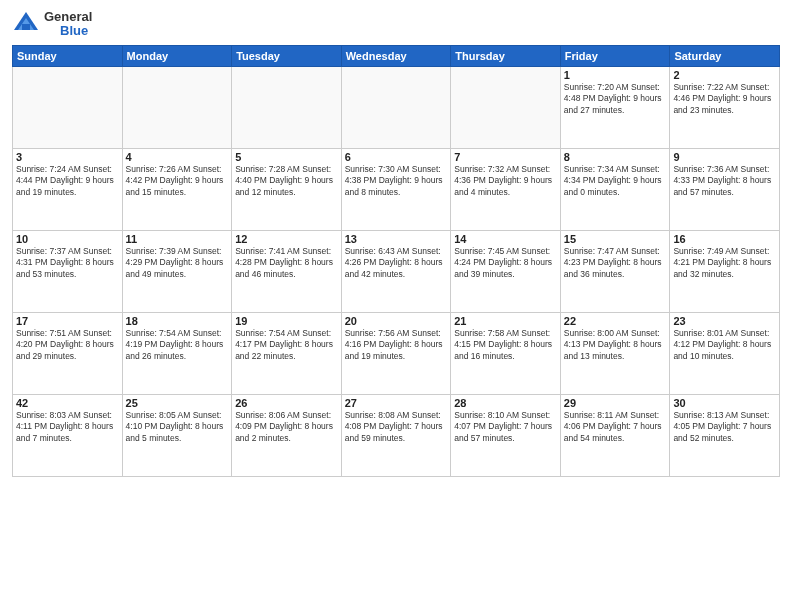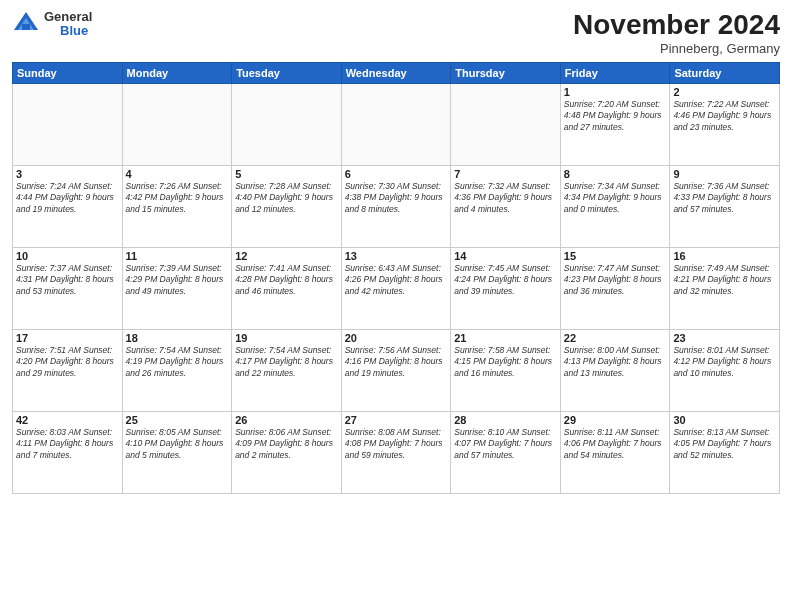--- a/index.html
+++ b/index.html
@@ -92,21 +92,20 @@
       font-size: 11px;
       font-weight: bold;
       color: #222;
       display: block;
       margin-bottom: 1px;
     }
     .day-info {
       font-size: 8.5px;
       line-height: 1.35;
       color: #333;
-      font-style: italic;
     }
     .row-alt td {
       background: #f0f4fa;
     }
   </style>
 </head>
 <body>
 
 <div class="container">
   <div class="header">
@@ -114,24 +113,20 @@
       <svg class="logo-icon" viewBox="0 0 28 28">
         <polygon points="14,2 26,20 2,20" fill="#2166c4"></polygon>
         <polygon points="14,8 22,20 6,20" fill="#5599e8"></polygon>
         <rect x="10" y="14" width="8" height="6" fill="#2166c4"></rect>
       </svg>
       <div class="logo-text">
         <span class="logo-general">General</span>
         <span class="logo-blue">Blue</span>
       </div>
     </div>
-    <div class="title-block">
-      <div class="month-title">November 2024</div>
-      <div class="subtitle">Pinneberg, Germany</div>
-    </div>
   </div>
 
   <table class="calendar">
     <thead>
       <tr>
         <th>Sunday</th>
         <th>Monday</th>
         <th>Tuesday</th>
         <th>Wednesday</th>
         <th>Thursday</th>

